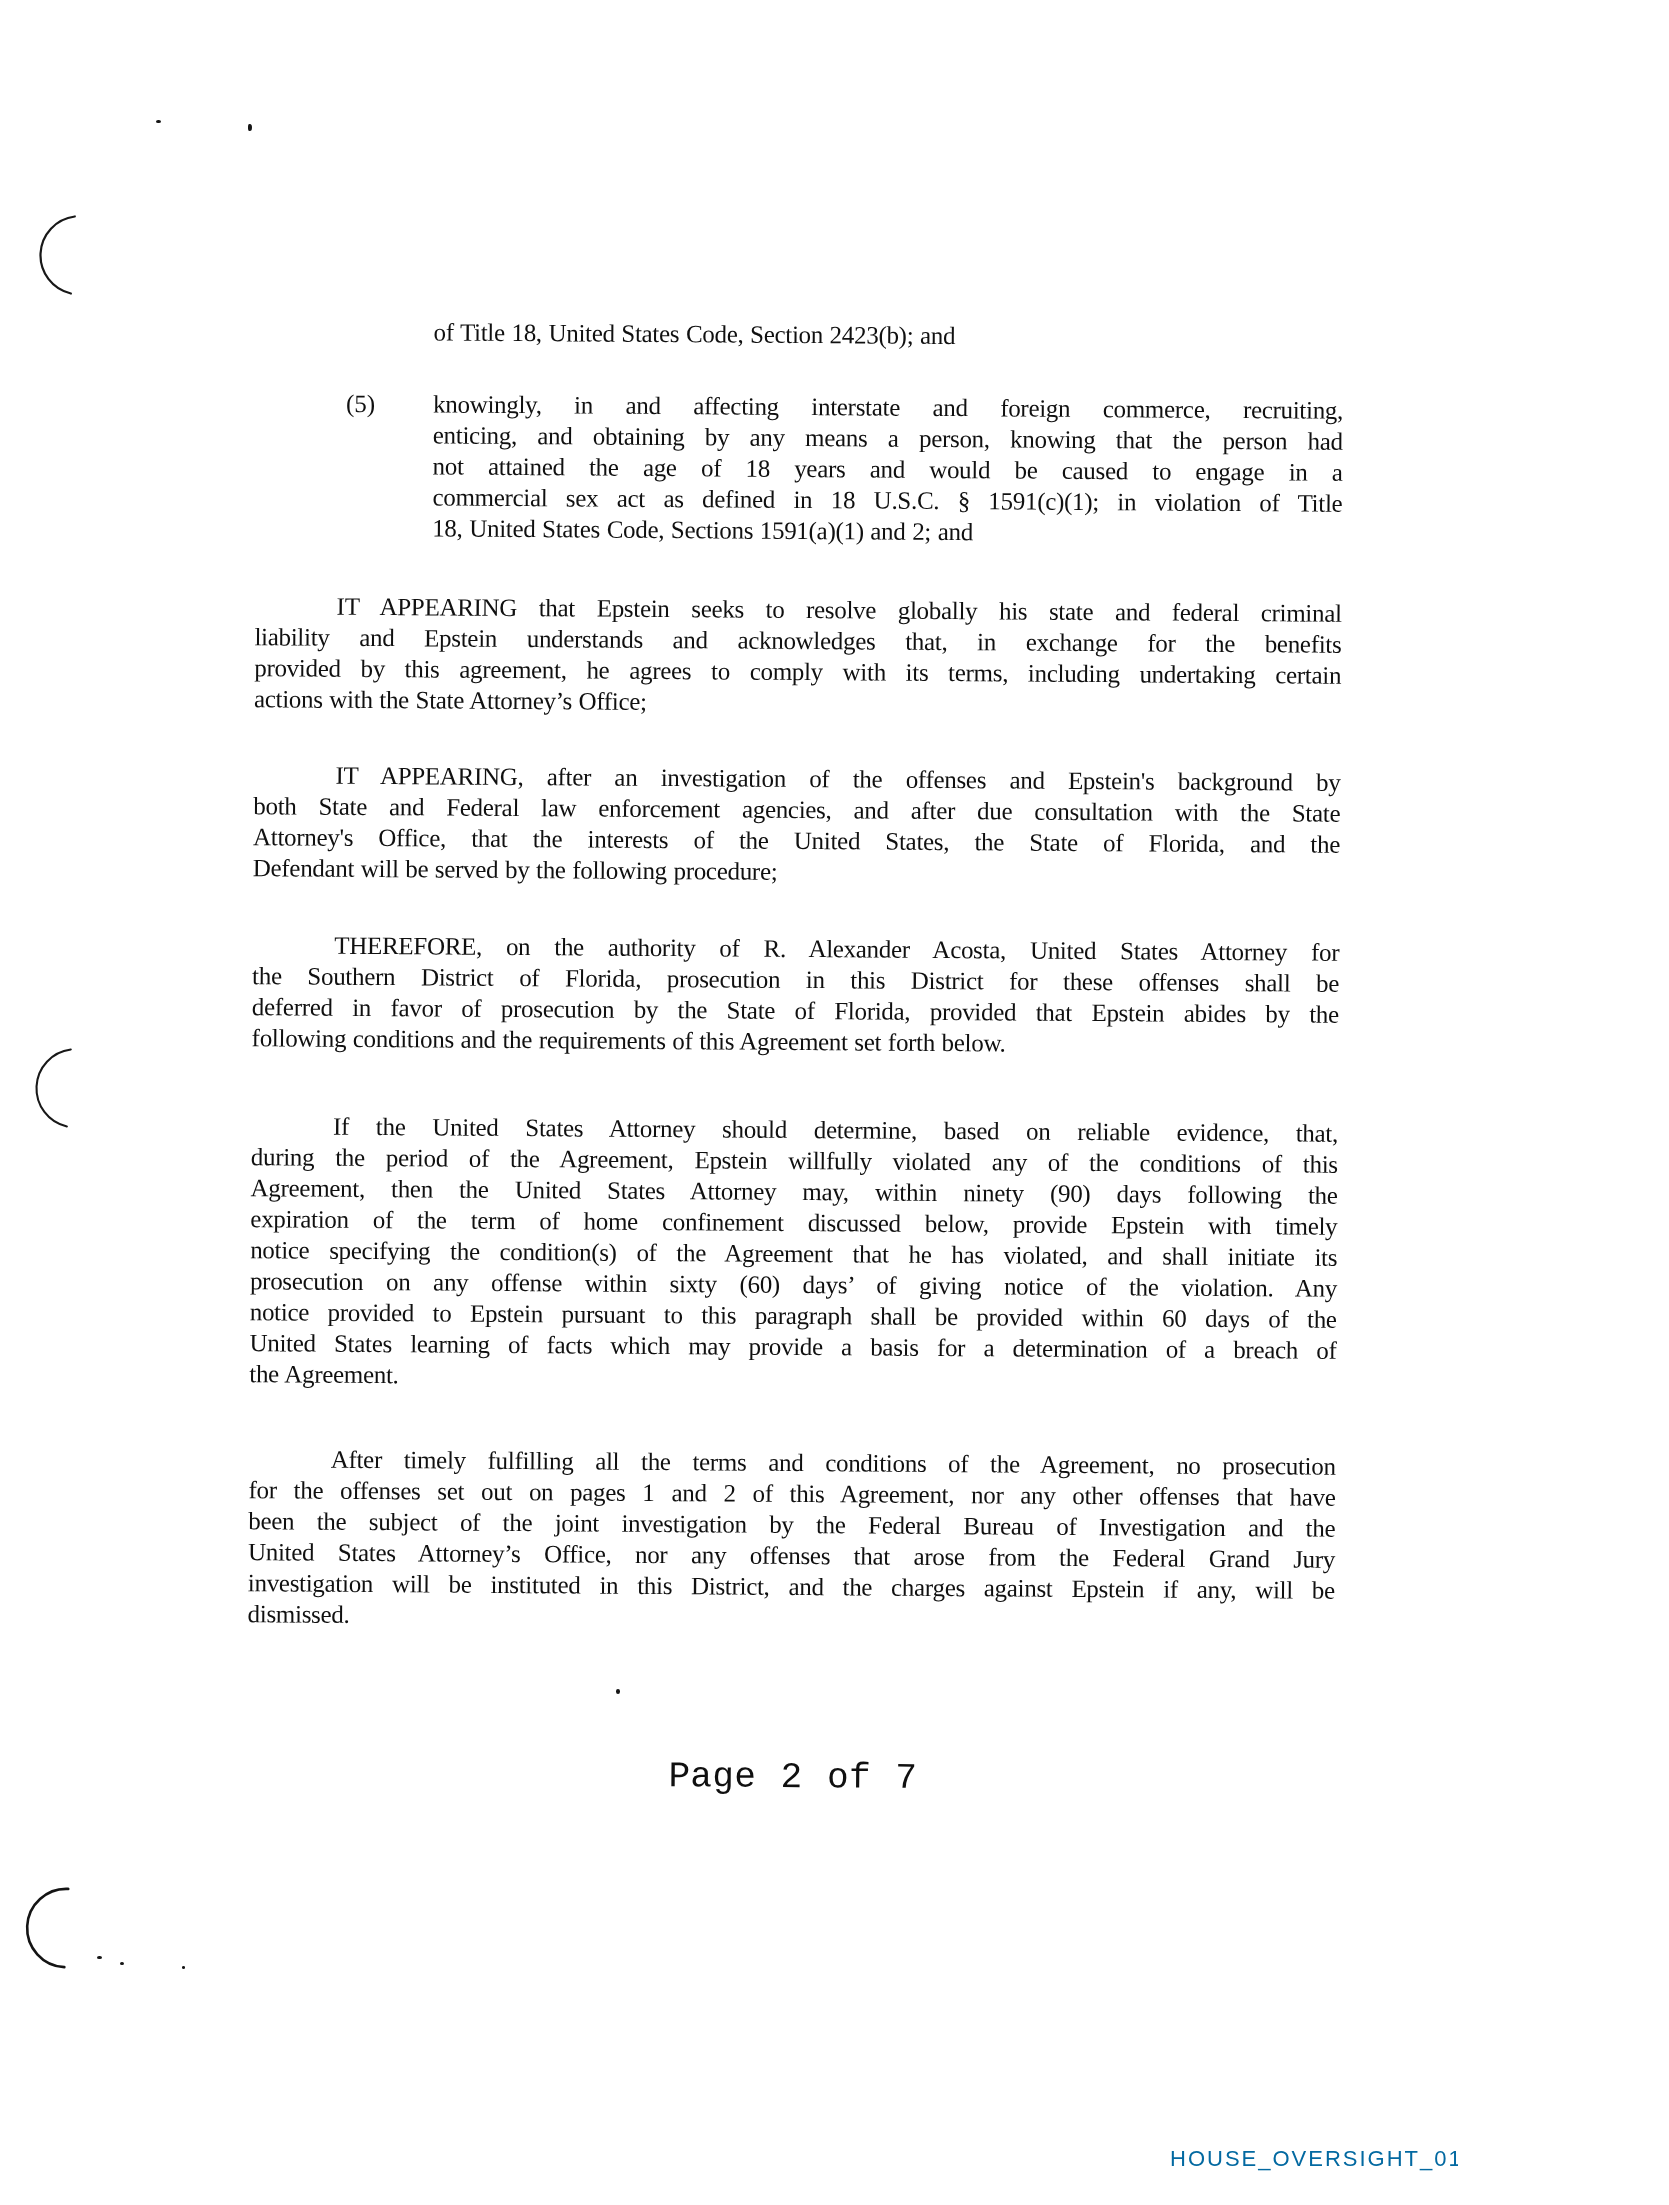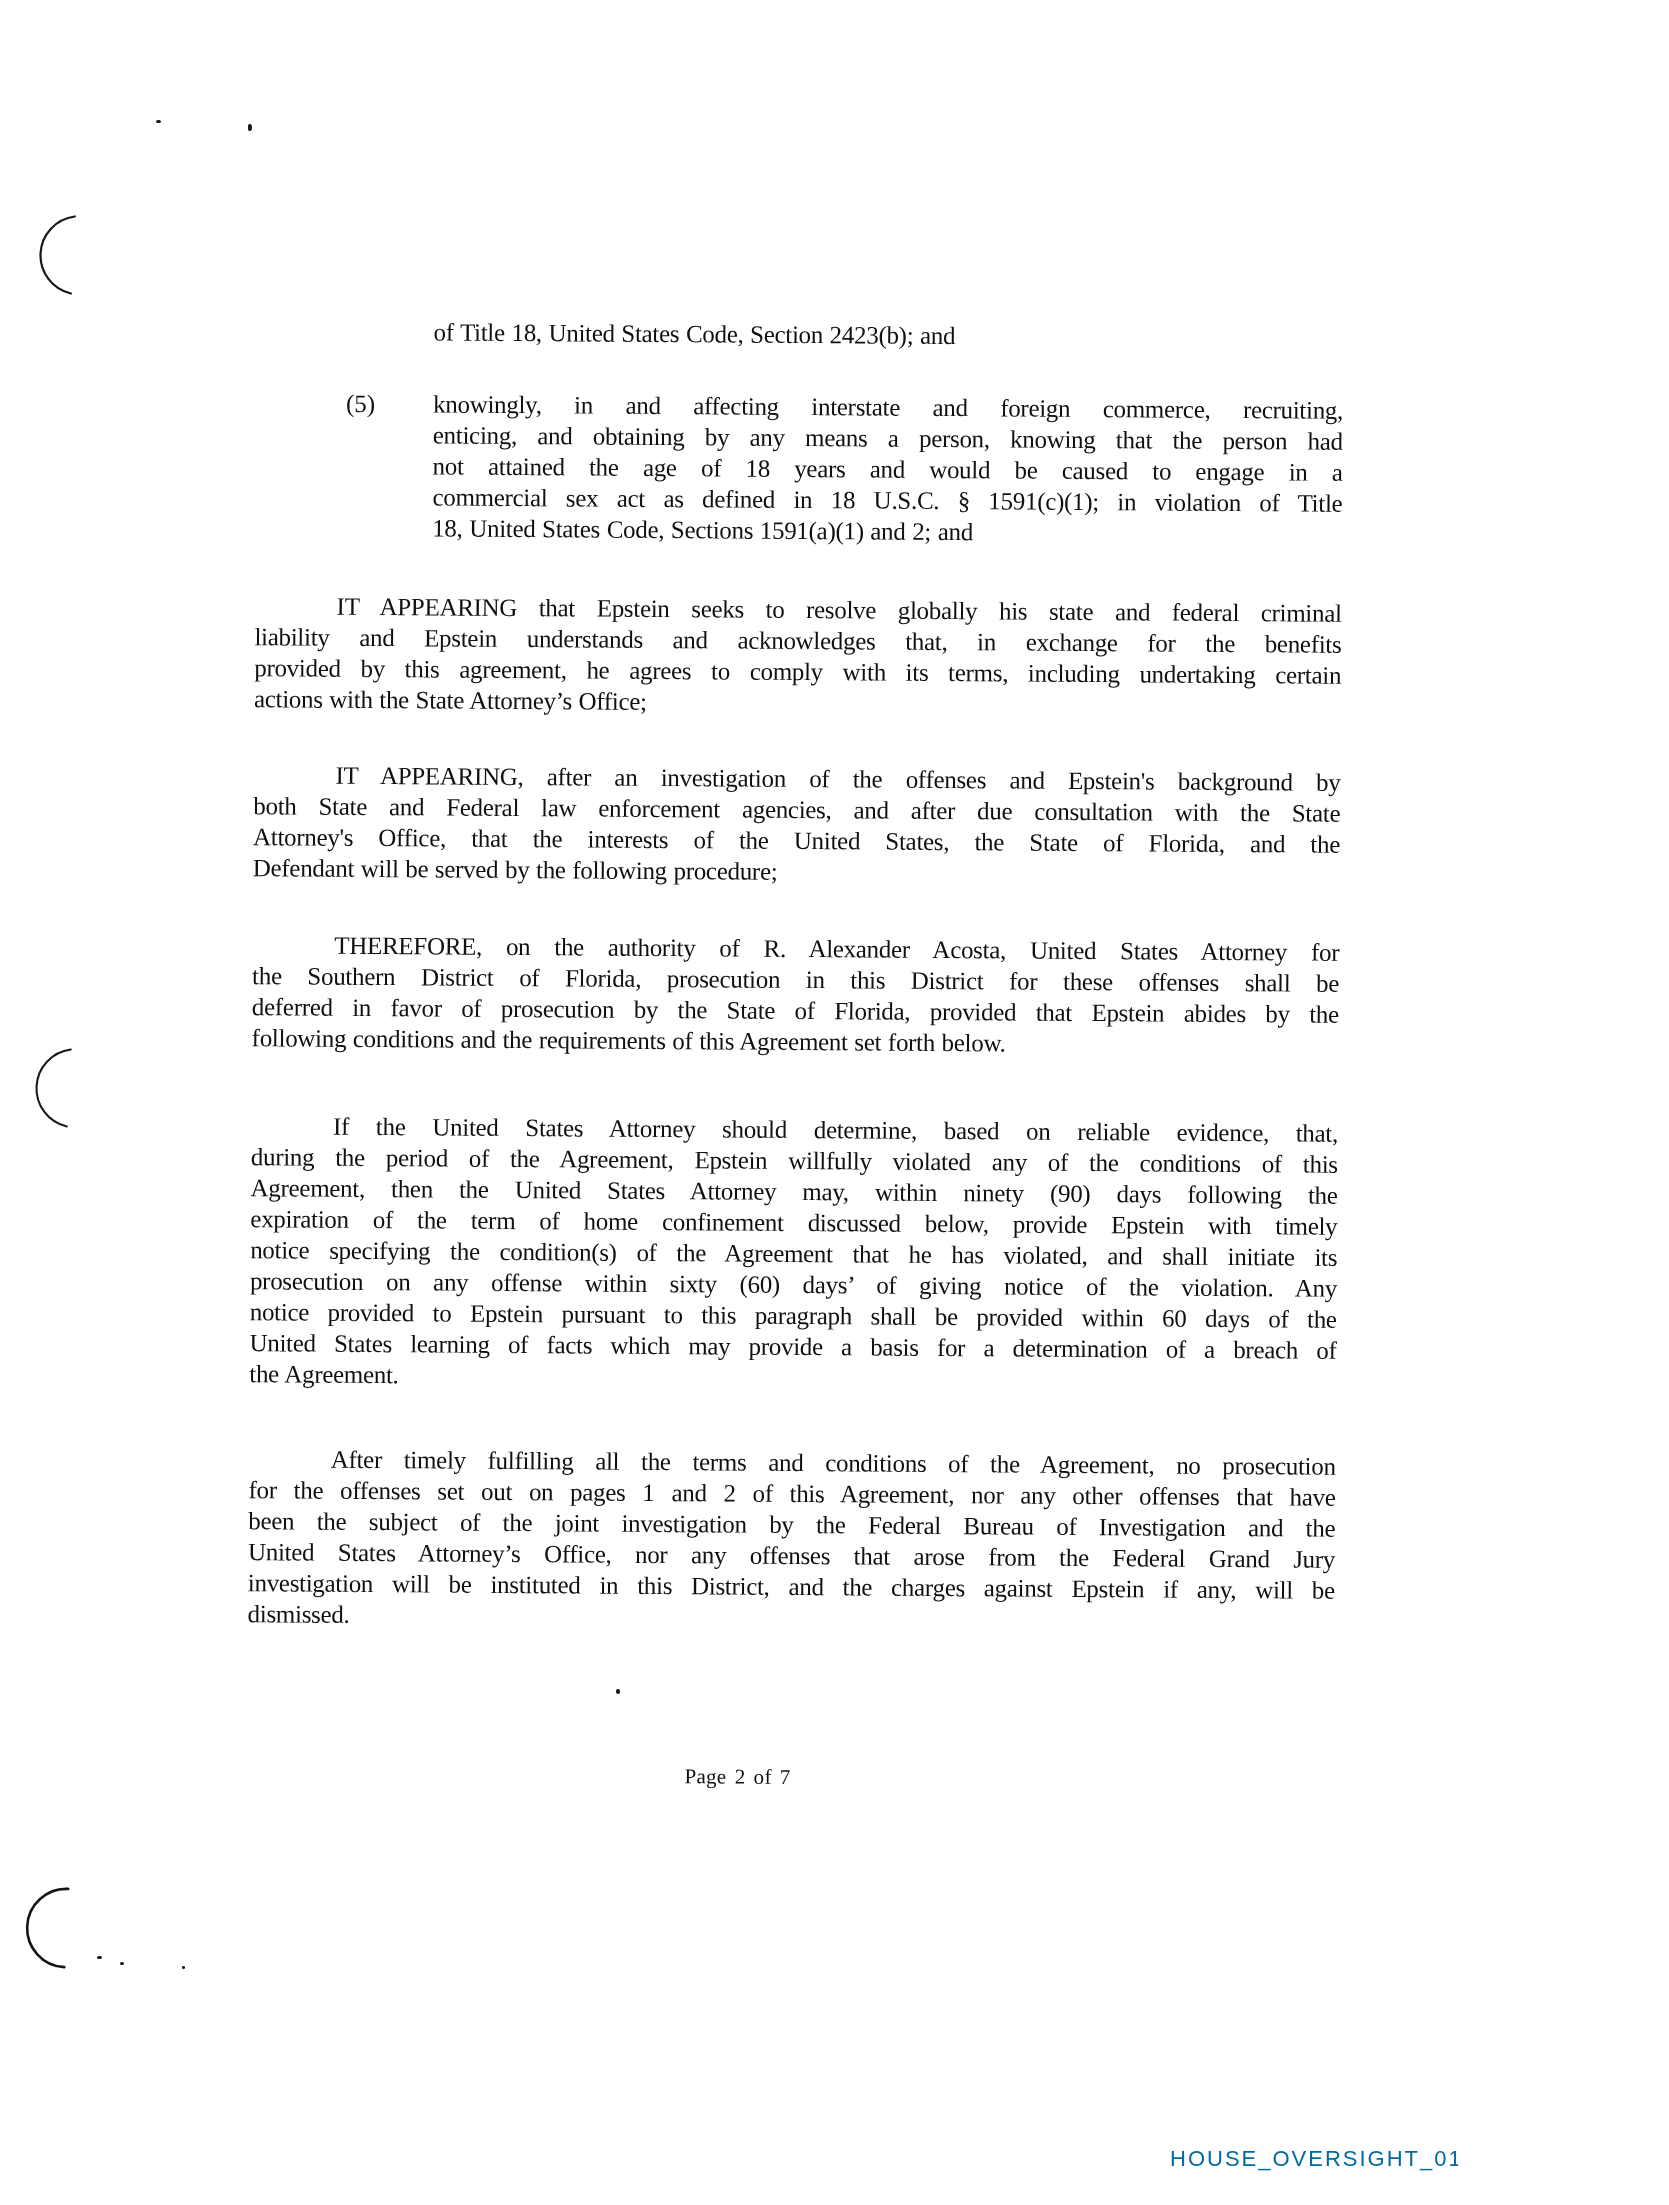--- a/index.html
+++ b/index.html
@@ -49,25 +49,26 @@
     top: 0;
     font-size: 25px;
     line-height: 31px;
   }
   .item-body {
     margin-left: 177px;
     width: 910px;
   }
   .page-number {
     position: absolute;
-    left: 438px;
-    font-size: 21px;
+    left: 422px;
+    font-size: 36px;
     line-height: 31px;
     letter-spacing: 0.3px;
     word-spacing: 2.6px;
+    font-family: Liberation Mono, monospace;
   }
   .bates {
     position: absolute;
     left: 1170px;
     top: 2146px;
     font-family: "Liberation Sans", "DejaVu Sans", sans-serif;
     font-size: 22px;
     letter-spacing: 2px;
     color: #0369a1;
   }

